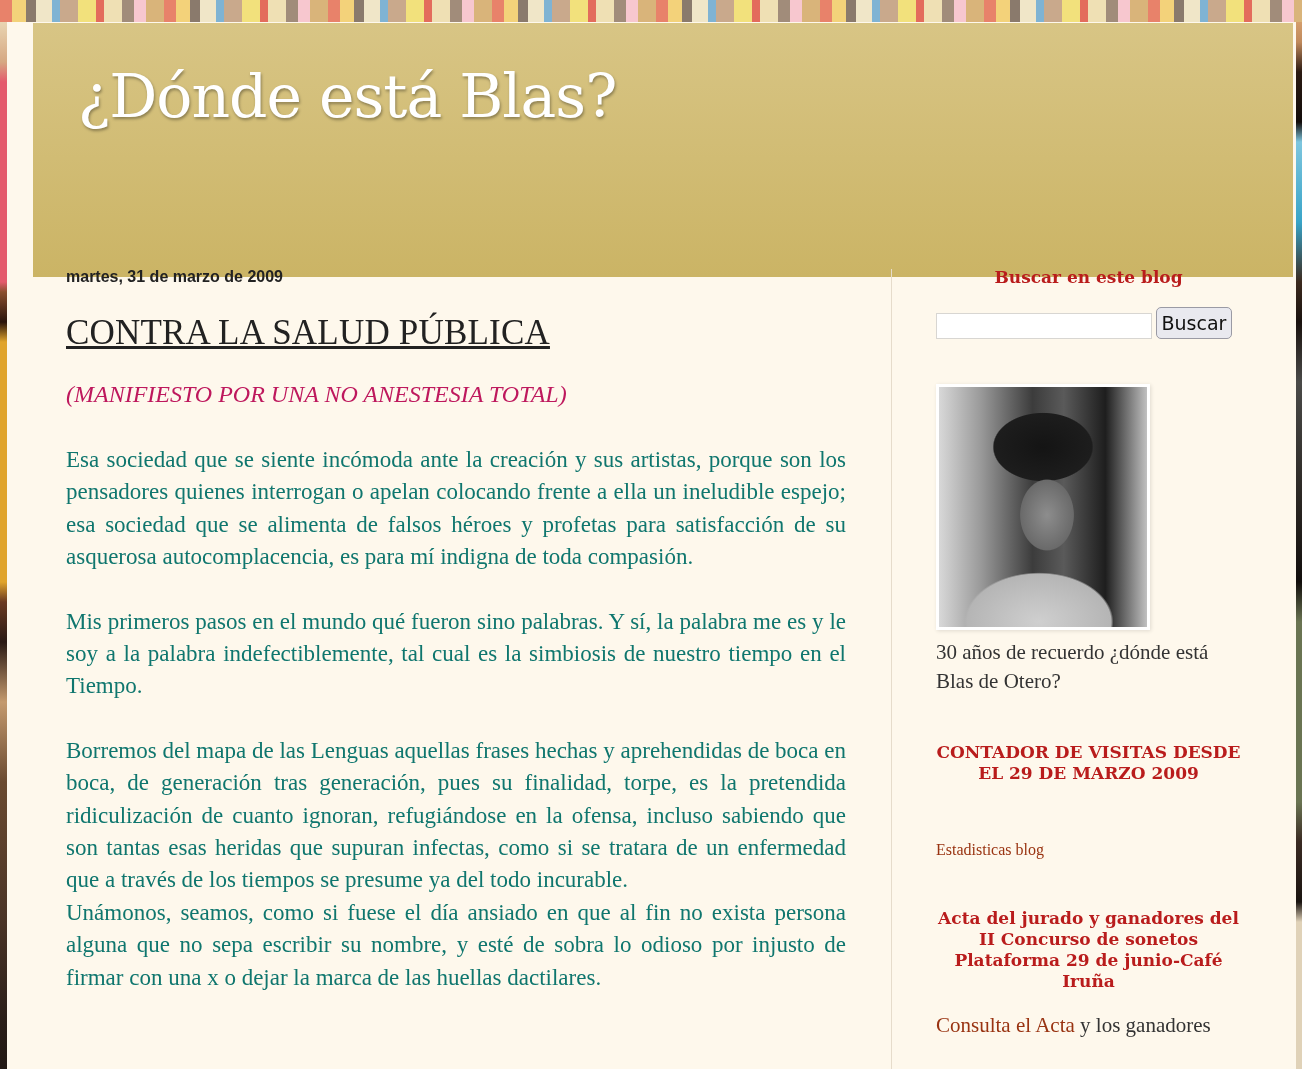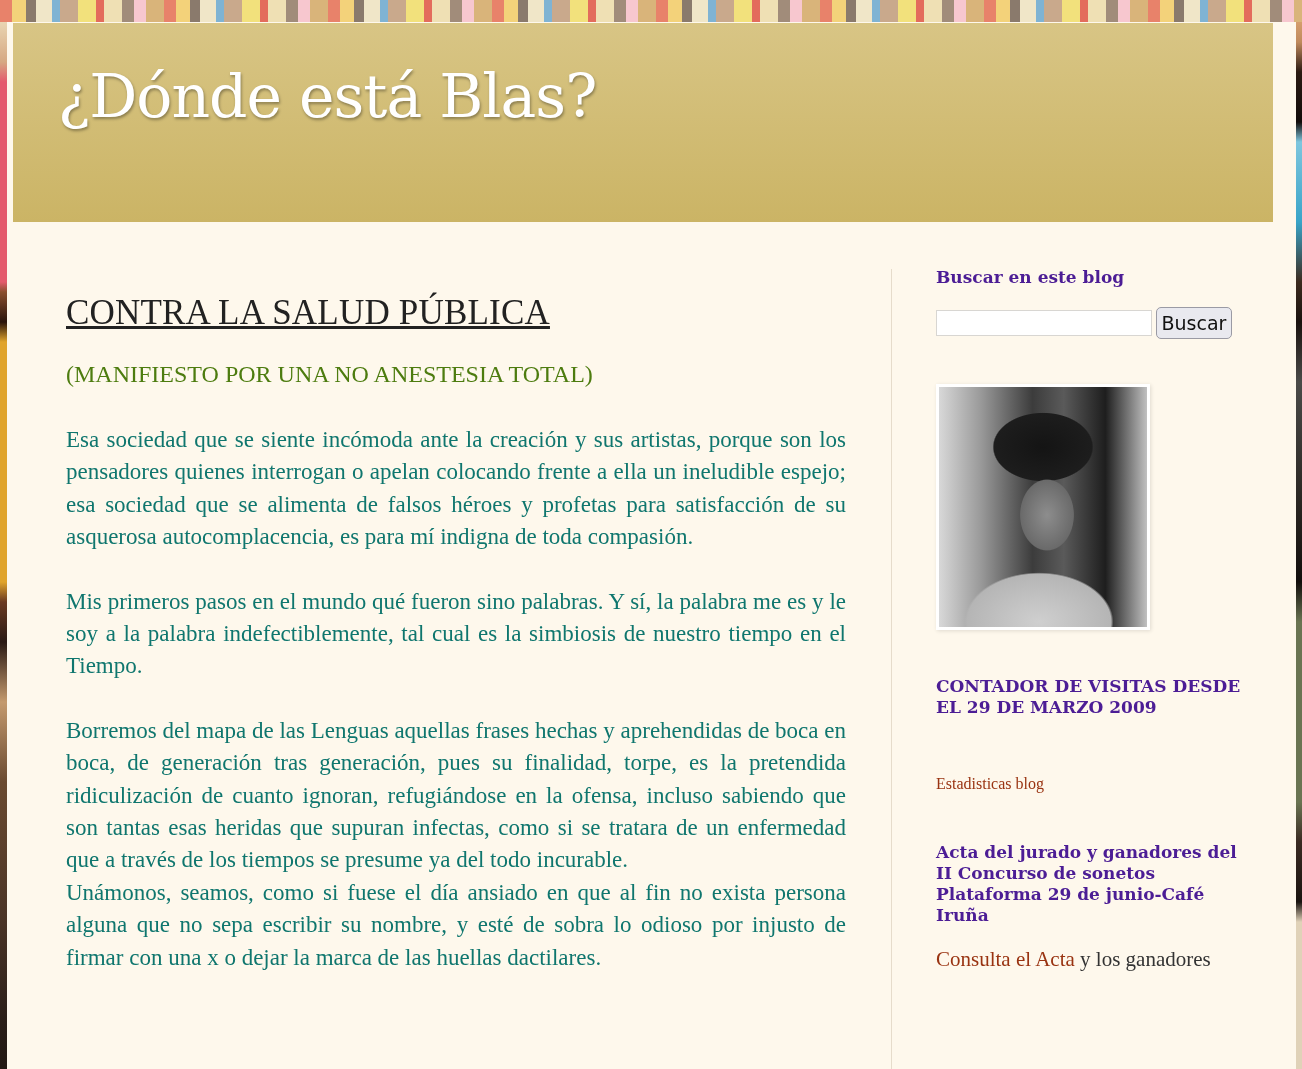--- a/index.html
+++ b/index.html
@@ -33,21 +33,21 @@
       background: linear-gradient(to bottom,
         #d49e6c 0, #c08a5c 20px, #2b1a12 50px, #120c0a 100px, #7ec6de 120px, #39a4c8 200px,
         #3c2a1e 260px, #1a120e 300px, #4a4a48 360px, #2a2622 480px, #120e0c 560px,
         #6a7452 600px, #6a7452 780px, #3a2a22 820px, #1a1410 880px, #e0d2b8 900px, #e0d2b8 1069px);
     }
     .panel {
       position: absolute; left: 7px; top: 22px; width: 1289px; height: 1047px;
       background: #fef8ec;
     }
     .header {
-      position: absolute; left: 6px; top: 1px; width: 1260px; height: 199px;
+      position: absolute; left: 26px; top: 1px; width: 1260px; height: 254px;
       background: linear-gradient(to bottom, #d8c585 0%, #cbb465 100%);
     }
     .blog-title {
       position: absolute; left: 45px; top: 38px;
       font-family: "DejaVu Serif", "Liberation Serif", serif;
       font-size: 60px; color: #ffffff; font-weight: normal;
       letter-spacing: -1px;
       text-shadow: 1px 2px 3px rgba(0,0,0,0.35);
       white-space: nowrap;
       margin: 0;
@@ -63,42 +63,42 @@
     .post-title {
       margin: 26px 0 0 0;
       font-family: "Liberation Serif", "DejaVu Serif", serif;
       font-weight: normal; font-size: 35px; color: #222; line-height: 40px;
       letter-spacing: 0.2px;
       text-decoration: underline;
     }
     .post-subtitle {
       margin: 26px 0 0 0;
       font-family: "Liberation Serif", "DejaVu Serif", serif;
-      font-size: 24px; color: #4d7c0f; line-height: 30px;
+      font-style: italic; font-size: 24px; color: #be185d; line-height: 30px;
     }
     .post-body p {
       margin: 0;
       font-family: "Liberation Serif", "DejaVu Serif", serif;
       font-size: 23px; line-height: 32.4px; color: #0f766e;
       text-align: justify;
     }
     .p1 { margin-top: 35px !important; }
     .gap { margin-top: 32px !important; }
     .divider {
       position: absolute; left: 884px; top: 247px; width: 1px; height: 800px;
       background: #e6dccb;
     }
     .sidebar {
       position: absolute; left: 929px; top: 245px; width: 305px;
     }
     .widget-title {
       font-family: "DejaVu Serif", "Liberation Serif", serif;
-      font-weight: bold; font-size: 17px; color: #4c1d95; margin: 0; line-height: 21px;
+      font-weight: bold; font-size: 17px; color: #b91c1c; margin: 0; line-height: 21px; text-align: center;
     }
-    .search-row { display: flex; align-items: center; margin-top: 19px; }
+    .search-row { display: flex; align-items: flex-end; margin-top: 19px; }
     .search-input {
       width: 216px; height: 26px; box-sizing: border-box;
       border: 1px solid #d8d6d2; background: #fff; padding: 2px 4px;
       font-size: 14px;
     }
     .search-btn {
       margin-left: 4px; height: 32px; width: 76px; box-sizing: border-box;
       border: 1px solid #9a9aa4; border-radius: 5px; background: #e9e9ef;
       font-family: "DejaVu Sans", sans-serif; font-size: 19px; color: #111;
       padding: 0;
@@ -143,20 +143,21 @@
 <div class="bg-left"></div>
 <div class="bg-right"></div>
 
 <div class="panel">
 
   <div class="header">
     <h1 class="blog-title">¿Dónde está Blas?</h1>
   </div>
 
   <div class="main-col">
+    <h2 class="date-header">martes, 31 de marzo de 2009</h2>
     <h3 class="post-title">CONTRA LA SALUD PÚBLICA</h3>
     <div class="post-subtitle">(MANIFIESTO POR UNA NO ANESTESIA TOTAL)</div>
     <div class="post-body">
       <p class="p1">Esa sociedad que se siente incómoda ante la creación y sus artistas, porque son los pensadores quienes interrogan o apelan colocando frente a ella un ineludible espejo; esa sociedad que se alimenta de falsos héroes y profetas para satisfacción de su asquerosa autocomplacencia, es para mí indigna de toda compasión.</p>
       <p class="gap">Mis primeros pasos en el mundo qué fueron sino palabras. Y sí, la palabra me es y le soy a la palabra indefectiblemente, tal cual es la simbiosis de nuestro tiempo en el Tiempo.</p>
       <p class="gap">Borremos del mapa de las Lenguas aquellas frases hechas y aprehendidas de boca en boca, de generación tras generación, pues su finalidad, torpe, es la pretendida ridiculización de cuanto ignoran, refugiándose en la ofensa, incluso sabiendo que son tantas esas heridas que supuran infectas, como si se tratara de un enfermedad que a través de los tiempos se presume ya del todo incurable.</p>
       <p>Unámonos, seamos, como si fuese el día ansiado en que al fin no exista persona alguna que no sepa escribir su nombre, y esté de sobra lo odioso por injusto de firmar con una x o dejar la marca de las huellas dactilares.</p>
     </div>
   </div>
 
@@ -168,20 +169,21 @@
       <div class="search-row">
         <input class="search-input" type="text" value="" style="">
         <button class="search-btn">Buscar</button>
       </div>
     </div>
 
     <div class="w2">
       <div class="photo-frame">
         <div class="photo" title="Blas de Otero portrait"></div>
       </div>
+      <div class="photo-caption">30 años de recuerdo ¿dónde está Blas de Otero?</div>
     </div>
 
     <div>
       <h2 class="widget-title w3">CONTADOR DE VISITAS DESDE EL 29 DE MARZO 2009</h2>
       <a class="stats-link" href="#">Estadisticas blog</a>
     </div>
 
     <div class="w4">
       <h2 class="widget-title">Acta del jurado y ganadores del II Concurso de sonetos Plataforma 29 de junio-Café Iruña</h2>
       <div class="acta-line"><a href="#">Consulta el Acta</a><span> y los ganadores</span></div>

